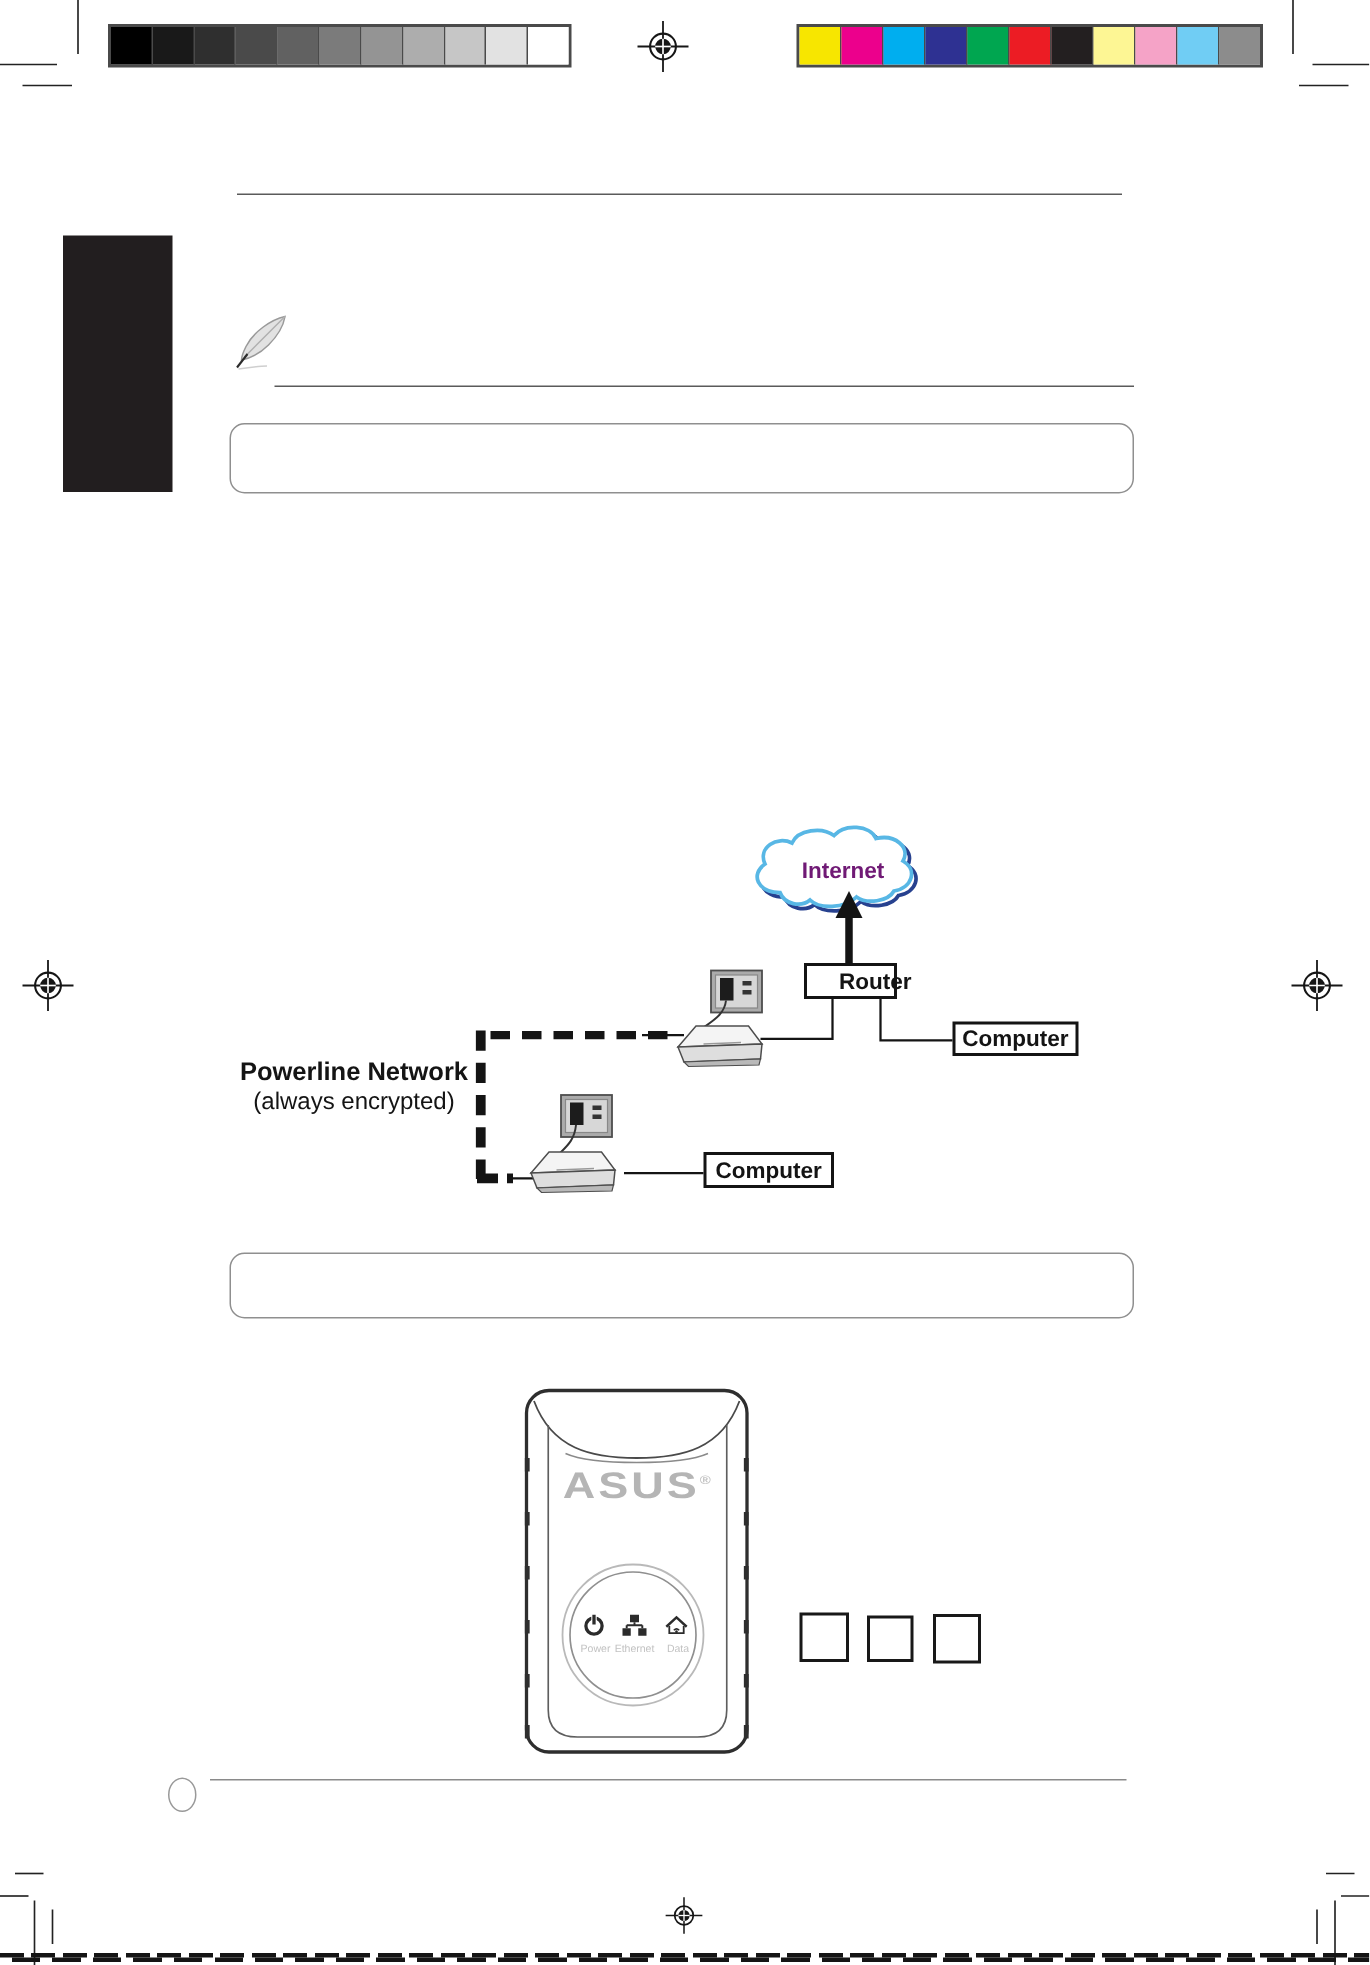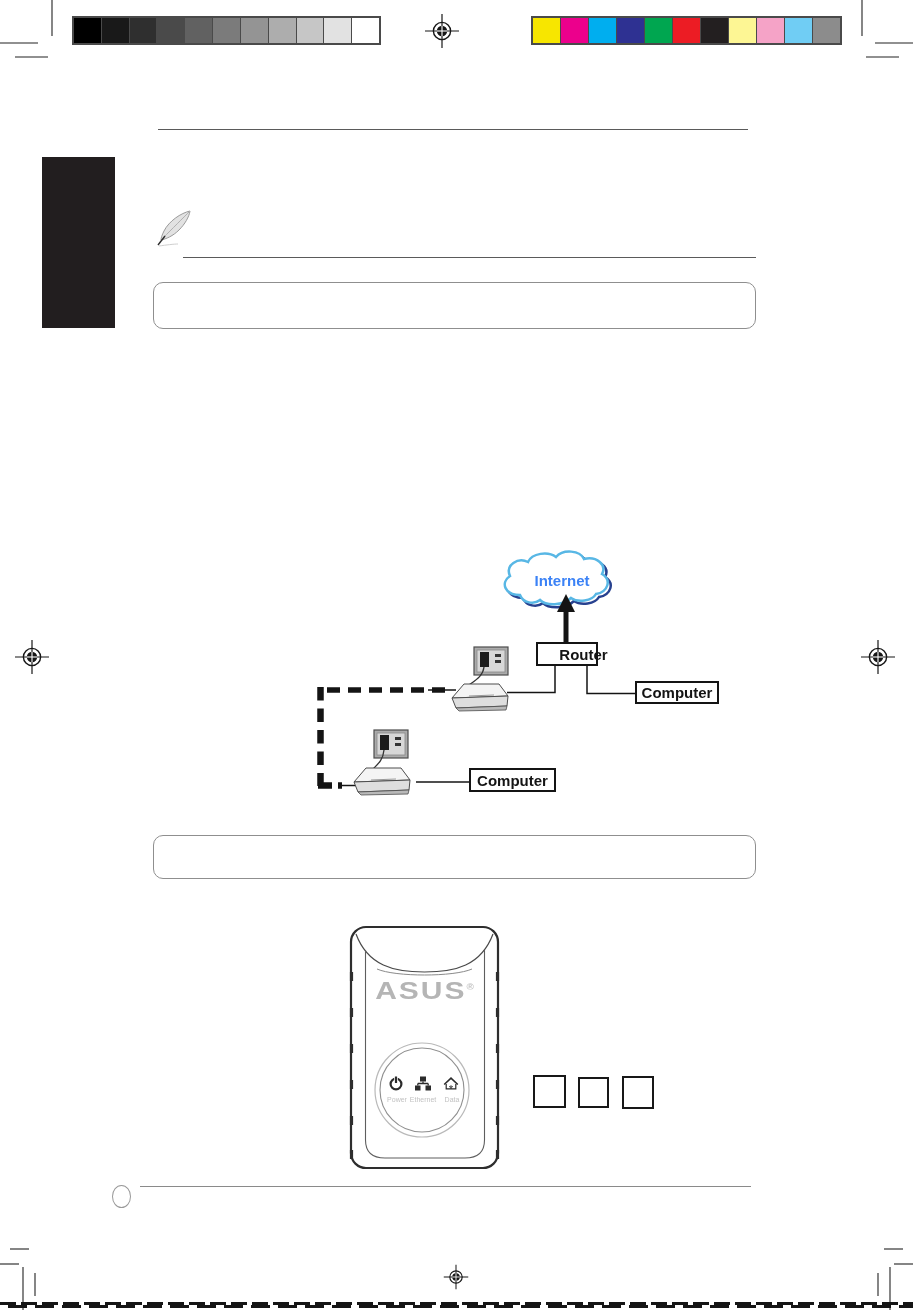--- a/index.html
+++ b/index.html
@@ -25,21 +25,21 @@
   .section-box{left:153px;top:835px;width:603px;height:44px;}
 
   
   .diagram-box{border:2px solid #141414;background:#fff;box-sizing:border-box;
     display:flex;align-items:center;justify-content:center;
     font-weight:bold;font-size:15px;line-height:1;}
   .router-box{left:536px;top:642px;width:62px;height:24px;padding-left:33px;}
   .computer-box-top{left:635px;top:681px;width:84px;height:23px;}
   .computer-box-bottom{left:469px;top:768px;width:87px;height:24px;}
   .internet-label{left:512px;top:572px;width:100px;text-align:center;
-    font-weight:bold;font-size:15px;color:#3b82f6;}
+    font-weight:bold;font-size:15px;color:#701a75;}
   .powerline-caption{left:156px;top:705px;width:160px;text-align:center;}
   .powerline-caption .t1{display:block;font-weight:bold;font-size:17px;white-space:nowrap;}
   .powerline-caption .t2{display:block;font-size:16px;white-space:nowrap;margin-top:1px;}
 
   
   .asus-logo{left:351px;top:974px;width:147px;text-align:center;color:#b5b5b5;
     font-weight:bold;font-size:30px;letter-spacing:2px;transform:scaleY(0.82);}
   .asus-logo sup{font-size:10px;color:#c4c4c4;letter-spacing:0;}
   .led-label{top:1096px;width:40px;text-align:center;font-size:7px;color:#c2c2c2;letter-spacing:0;}
   .led-label-power{left:377px;}
@@ -270,20 +270,24 @@
   <div class="abs side-tab"></div>
   <div class="abs rule rule-top"></div>
   <div class="abs rule rule-note"></div>
   <div class="abs round-box note-box"></div>
   <div class="abs round-box section-box"></div>
 
   <div class="abs internet-label">Internet</div>
   <div class="abs diagram-box router-box">Router</div>
   <div class="abs diagram-box computer-box-top">Computer</div>
   <div class="abs diagram-box computer-box-bottom">Computer</div>
+  <div class="abs powerline-caption">
+    <span class="t1">Powerline Network</span>
+    <span class="t2">(always encrypted)</span>
+  </div>
 
   <div class="abs asus-logo"><span>ASUS</span><sup>®</sup></div>
   <div class="abs led-label led-label-power">Power</div>
   <div class="abs led-label led-label-ethernet">Ethernet</div>
   <div class="abs led-label led-label-data">Data</div>
   <div class="abs callout-square sq1"></div>
   <div class="abs callout-square sq2"></div>
   <div class="abs callout-square sq3"></div>
 
   <div class="abs page-num-ellipse"></div>

